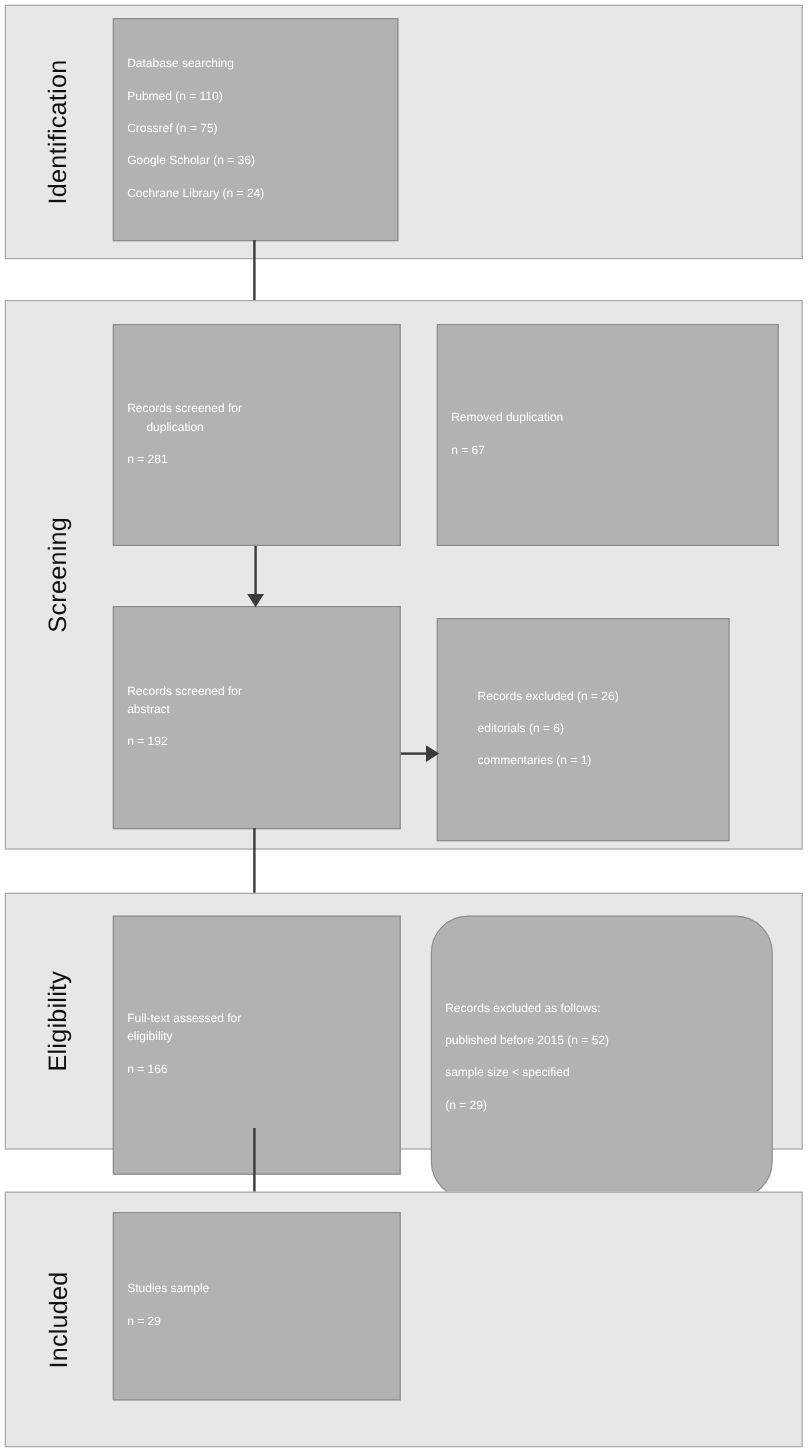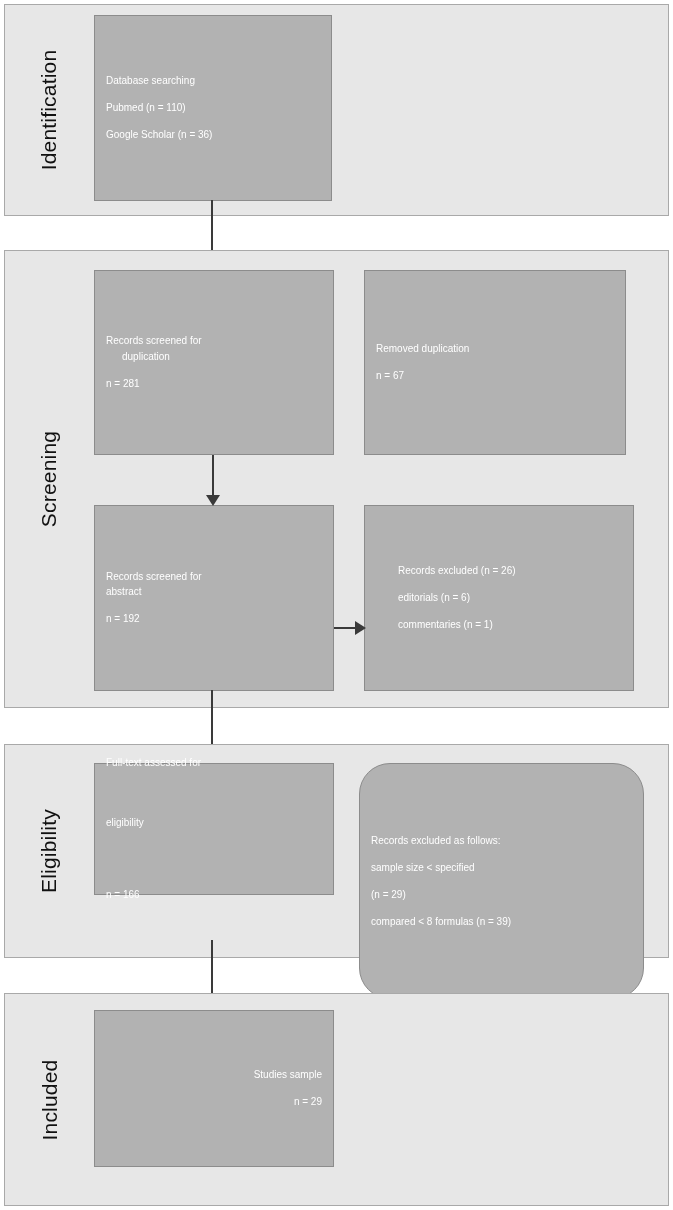--- a/index.html
+++ b/index.html
@@ -93,50 +93,52 @@
 
 <div id="diagram">
 
   <div class="stage" style="left:4px; top:4px; width:665px; height:212px;">
     <div class="stage-label">
       <span>Identification</span>
     </div>
     <div class="box" style="left:89px; top:10px; width:238px; height:186px;">
       <span class="ln">Database searching</span>
       <span class="ln">Pubmed (n = 110)</span>
+      <span class="ln">Crossref (n = 75)</span>
       <span class="ln">Google Scholar (n = 36)</span>
+      <span class="ln">Cochrane Library (n = 24)</span>
     </div>
   </div>
 
   <div class="vline" style="left:211px; top:200px; height:62px;"></div>
   <div class="arrow-down" style="left:205px; top:258px;"></div>
 
   <div class="stage" style="left:4px; top:250px; width:665px; height:458px;">
     <div class="stage-label">
       <span>Screening</span>
     </div>
 
     <div class="box" style="left:89px; top:19px; width:240px; height:185px;">
       <span class="ln">Records screened for</span>
       <span class="ln" style="margin-top:-4px;margin-left:16px;">duplication</span>
       <span class="ln">n = 281</span>
     </div>
 
-    <div class="box" style="left:359px; top:19px; width:262px; height:185px;">
+    <div class="box" style="left:359px; top:19px; width:285px; height:185px;">
       <span class="ln">Removed duplication</span>
       <span class="ln">n = 67</span>
     </div>
 
     <div class="box" style="left:89px; top:254px; width:240px; height:186px;">
       <span class="ln">Records screened for</span>
       <span class="ln" style="margin-top:-4px;">abstract</span>
       <span class="ln">n = 192</span>
     </div>
 
-    <div class="box" style="left:359px; top:254px; width:270px; height:186px;padding-left:33px;">
+    <div class="box" style="left:359px; top:264px; width:244px; height:186px;padding-left:33px;">
       <span class="ln">Records excluded (n = 26)</span>
       <span class="ln">editorials (n = 6)</span>
       <span class="ln">commentaries (n = 1)</span>
     </div>
 
     <div class="hline" style="left:329px; top:376px; width:22px;"></div>
     <div class="arrow-right" style="left:350px; top:370px;"></div>
 
     <div class="hline" style="left:329px; top:609px; width:22px;"></div>
     <div class="arrow-right" style="left:350px; top:603px;"></div>
@@ -146,41 +148,41 @@
   </div>
 
   <div class="vline" style="left:211px; top:690px; height:66px;"></div>
   <div class="arrow-down" style="left:205px; top:752px;"></div>
 
   <div class="stage" style="left:4px; top:744px; width:665px; height:214px;">
     <div class="stage-label">
       <span>Eligibility</span>
     </div>
 
-    <div class="box" style="left:89px; top:18px; width:240px; height:132px;gap:45px;">
+    <div class="box" style="left:89px; top:18px; width:240px; height:216px;">
       <span class="ln">Full-text assessed for</span>
       <span class="ln" style="margin-top:-4px;">eligibility</span>
       <span class="ln">n = 166</span>
     </div>
 
     <div class="box" style="left:354px; top:18px; width:285px; height:236px;border-radius:31px;">
       <span class="ln">Records excluded as follows:</span>
+      <span class="ln">published before 2015 (n = 52)</span>
       <span class="ln">sample size &lt; specified</span>
       <span class="ln">(n = 29)</span>
-      <span class="ln">compared &lt; 8 formulas (n = 39)</span>
     </div>
 
   </div>
 
   <div class="vline" style="left:211px; top:940px; height:66px;"></div>
   <div class="arrow-down" style="left:205px; top:1002px;"></div>
 
   <div class="stage" style="left:4px; top:993px; width:665px; height:213px;">
     <div class="stage-label">
       <span>Included</span>
     </div>
-    <div class="box" style="left:89px; top:16px; width:240px; height:157px;text-align:right;">
+    <div class="box" style="left:89px; top:16px; width:240px; height:157px;">
       <span class="ln">Studies sample</span>
       <span class="ln">n = 29</span>
     </div>
   </div>
 
 </div>
 
 </body></html>

